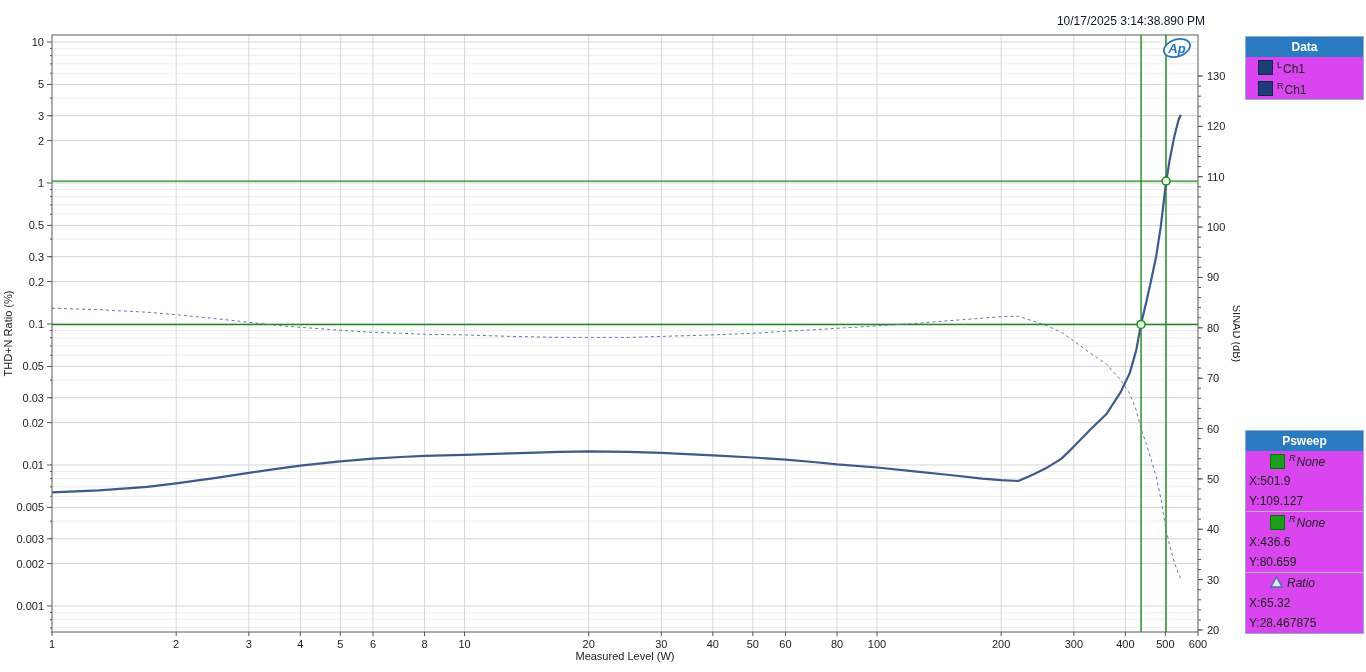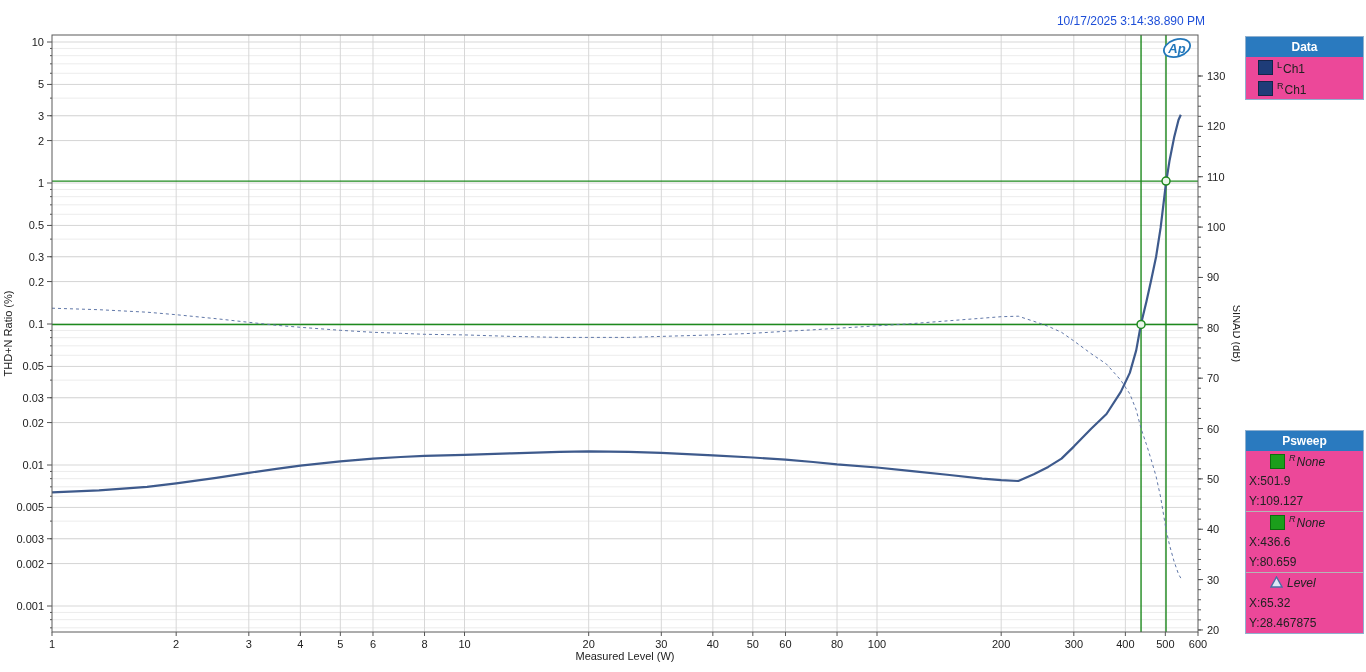--- a/index.html
+++ b/index.html
@@ -2,24 +2,24 @@
 <html><head>
 <meta charset="utf-8">
 <style>
   html,body{margin:0;padding:0;background:#fff;}
   body{width:1366px;height:672px;position:relative;overflow:hidden;
        font-family:"Liberation Sans", sans-serif;color:#222;}
   #stage{position:absolute;inset:0;}
   .chart-title{position:absolute;left:52px;top:1px;width:1146px;text-align:center;
                font-size:11px;color:#111;}
   .timestamp{position:absolute;top:14px;left:1000px;width:205px;text-align:right;
-             font-size:12px;color:#1d4ed8;}
+             font-size:12px;color:#0f172a;}
   svg text{font-family:"Liberation Sans", sans-serif;}
   
-  .panel{position:absolute;left:1245px;width:117px;background:#ec4899;
+  .panel{position:absolute;left:1245px;width:117px;background:#d946ef;
          border:1px solid #8fb0cf;font-size:12px;}
   .panel-header{background:#2a7abf;color:#fff;font-weight:bold;text-align:center;
                 height:20px;line-height:20px;font-size:12px;}
   .data-panel{top:36px;}
   .cursors-panel{top:430px;}
   .legend-row{display:flex;align-items:center;height:21px;padding-left:12px;}
   .swatch{width:13px;height:13px;border:1px solid #14254a;background:#1e3c78;
           margin-right:4px;flex:0 0 auto;}
   .cursor-name-row{display:flex;align-items:center;height:20px;padding-left:24px;font-style:italic;}
   .cursor-swatch{width:13px;height:13px;border:1px solid #0e6b0e;background:#1b9e1b;
@@ -361,20 +361,20 @@
       <div class="readout-row">Y:80.659</div>
     </div>
 
     <div class="group-sep">
       <div class="cursor-name-row">
         <span class="delta-icon">
           <svg width="13" height="12" viewBox="0 0 13 12">
               <polygon points="6.5,1 12,11 1,11" fill="#dce8f6" stroke="#4a6fa5" stroke-width="1.4"></polygon>
             </svg>
         </span>
-        <span class="cursor-name">Level</span>
+        <span class="cursor-name">Ratio</span>
       </div>
       <div class="readout-row">X:65.32</div>
       <div class="readout-row">Y:28.467875</div>
     </div>
   </div>
 
 </div>
 
 </body></html>

